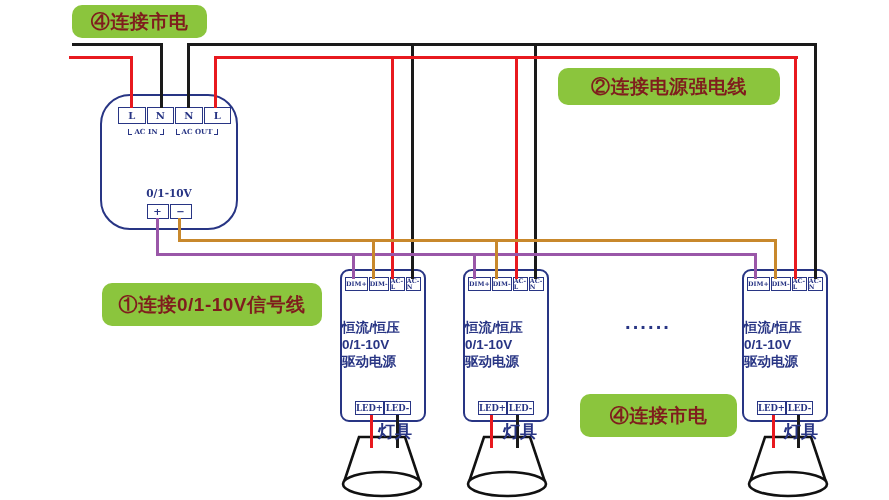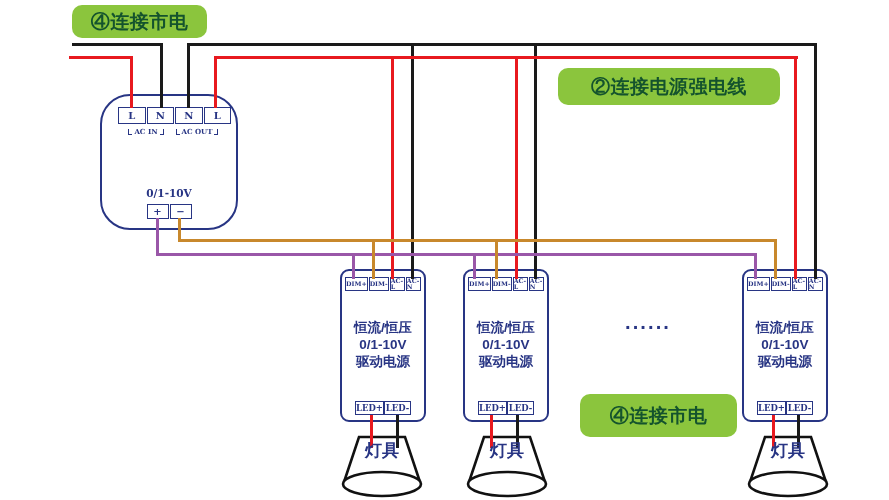--- a/index.html
+++ b/index.html
@@ -63,38 +63,38 @@
   .driver{
     position:absolute;top:269px;width:86px;height:153px;background:#fff;
     border:2.5px solid var(--navy,#283584);border-radius:9px;
   }
   .drv-terms{
     position:absolute;left:3px;right:3px;top:6px;height:14px;
     display:flex;gap:1px;
   }
   .drv-terms .term{font-size:6.3px;border-width:1.2px;}
   .drv-name{
-    position:absolute;left:0;right:0;top:48px;text-align:center;
+    position:absolute;left:0;right:0;top:48px;text-align:left;
     font-size:13.5px;font-weight:bold;color:var(--navy,#283584);line-height:17px;
   }
   .drv-leds{
     position:absolute;left:0;right:0;bottom:5px;height:14px;
     display:flex;justify-content:center;
   }
   .drv-leds .term{flex:0 0 27px;font-size:8.5px;border-width:1.3px;}
   
   .lamp{position:absolute;top:433px;width:90px;height:66px;}
   .lamp-label{
-    position:absolute;top:439px;width:60px;text-align:center;
+    position:absolute;top:420px;width:60px;text-align:right;
     font-size:17px;font-weight:bold;color:var(--navy,#283584);
   }
   
   .step{
     position:absolute;background:var(--green,#8bc53d);border-radius:10px;
-    color:#14532d;font-weight:bold;display:flex;align-items:center;
+    color:#7f1d1d;font-weight:bold;display:flex;align-items:center;
     justify-content:center;font-size:19px;letter-spacing:0.5px;
   }
   .ellipsis{
     position:absolute;left:616px;top:316px;width:64px;text-align:center;
     font-size:20px;font-weight:bold;color:var(--navy,#283584);letter-spacing:1px;
   }
 </style>
 </head>
 <body>
 
@@ -226,15 +226,16 @@
   <div class="wire c-neutral" style="left:516px;top:415px;width:3px;height:33px;"></div>
   <div class="wire c-live" style="left:772px;top:415px;width:3px;height:33px;"></div>
   <div class="wire c-neutral" style="left:797px;top:415px;width:3px;height:33px;"></div>
 
   <div class="lamp-label" style="left:352px;">灯具</div>
   <div class="lamp-label" style="left:477px;">灯具</div>
   <div class="lamp-label" style="left:758px;">灯具</div>
 
   <div class="step" style="left:72px;top:5px;width:135px;height:33px;">④连接市电</div>
   <div class="step" style="left:558px;top:68px;width:222px;height:37px;">②连接电源强电线</div>
+  <div class="step" style="left:102px;top:283px;width:220px;height:43px;">①连接0/1-10V信号线</div>
   <div class="step" style="left:580px;top:394px;width:157px;height:43px;">④连接市电</div>
 
 </div>
 
 </body></html>

